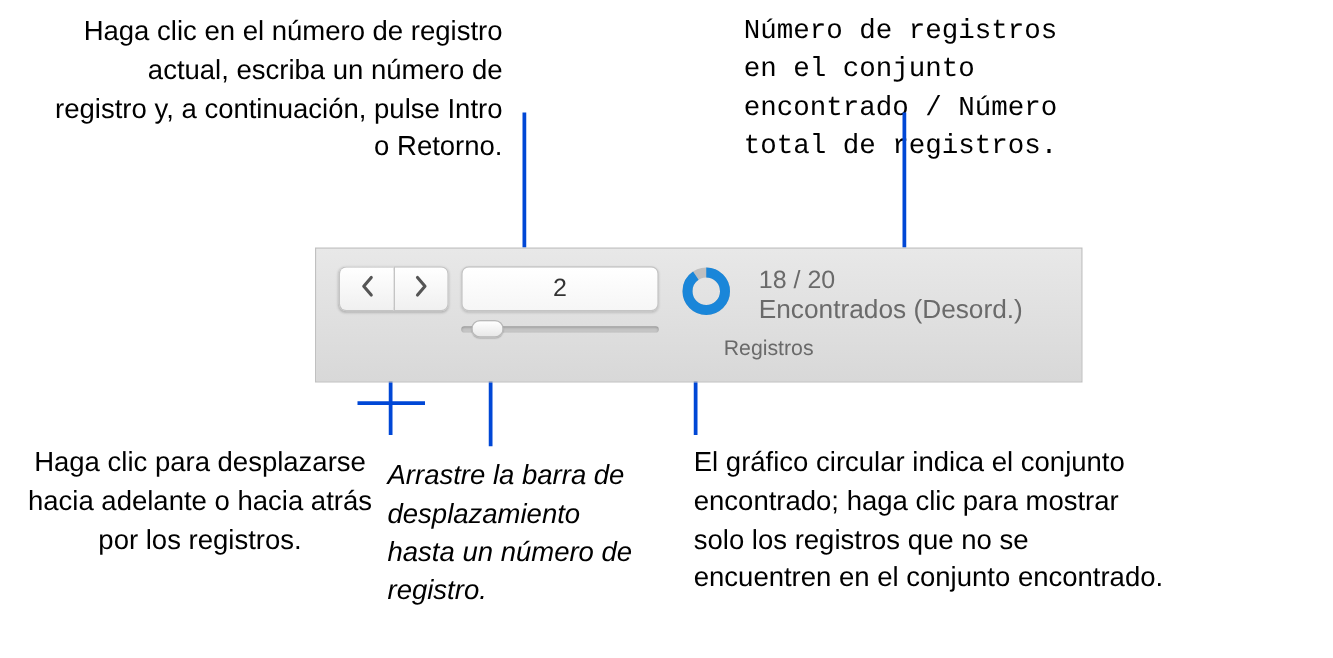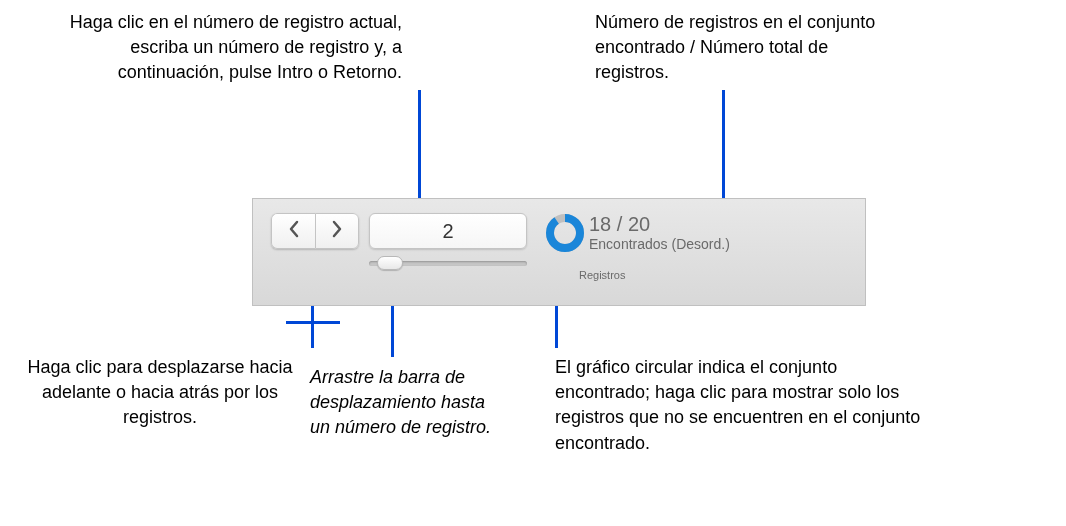--- a/index.html
+++ b/index.html
@@ -9,35 +9,36 @@
     }
     body {
       font-family: Arial, Helvetica, sans-serif;
       background: #ffffff;
       width: 1066px;
       height: 526px;
       position: relative;
     }
     .annotation {
       position: absolute;
-      font-size: 18px;
+      font-size: 22px;
       color: #000;
       line-height: 1.4;
     }
     .anno-top-left {
       top: 10px;
       left: 42px;
       width: 360px;
       text-align: right;
     }
     .anno-top-right {
       top: 10px;
       left: 595px;
       width: 290px;
       text-align: left;
+      font-family: Liberation Mono, monospace;
     }
     .anno-bottom-1 {
       top: 355px;
       left: 20px;
       width: 280px;
       text-align: center;
     }
     .anno-bottom-2 {
       top: 365px;
       left: 310px;
@@ -147,39 +148,39 @@
     .pie-wrap {
       margin-left: 18px;
       width: 40px;
       height: 40px;
       position: relative;
       cursor: pointer;
       flex-shrink: 0;
     }
     .pie-wrap svg { width: 40px; height: 40px; }
     .status-col {
-      margin-left: 4px;
+      margin-left: 22px;
       display: flex;
       flex-direction: column;
       justify-content: center;
       padding-top: 0px;
     }
     .status-count {
       font-size: 20px;
       color: #6a6a6a;
     }
     .status-label {
-      font-size: 14px;
+      font-size: 21px;
       color: #6a6a6a;
     }
     .registros-label {
       position: absolute;
       left: 326px;
       top: 70px;
-      font-size: 11px;
+      font-size: 17px;
       color: #6a6a6a;
     }
   </style>
 </head>
 <body>
 
 <div class="annotation anno-top-left">Haga clic en el número de registro actual, escriba un número de registro y, a continuación, pulse Intro o Retorno.</div>
 <div class="annotation anno-top-right">Número de registros en el conjunto encontrado / Número total de registros.</div>
 <div class="annotation anno-bottom-1">Haga clic para desplazarse hacia adelante o hacia atrás por los registros.</div>
 <div class="annotation anno-bottom-2">Arrastre la barra de desplazamiento hasta un número de registro.</div>

